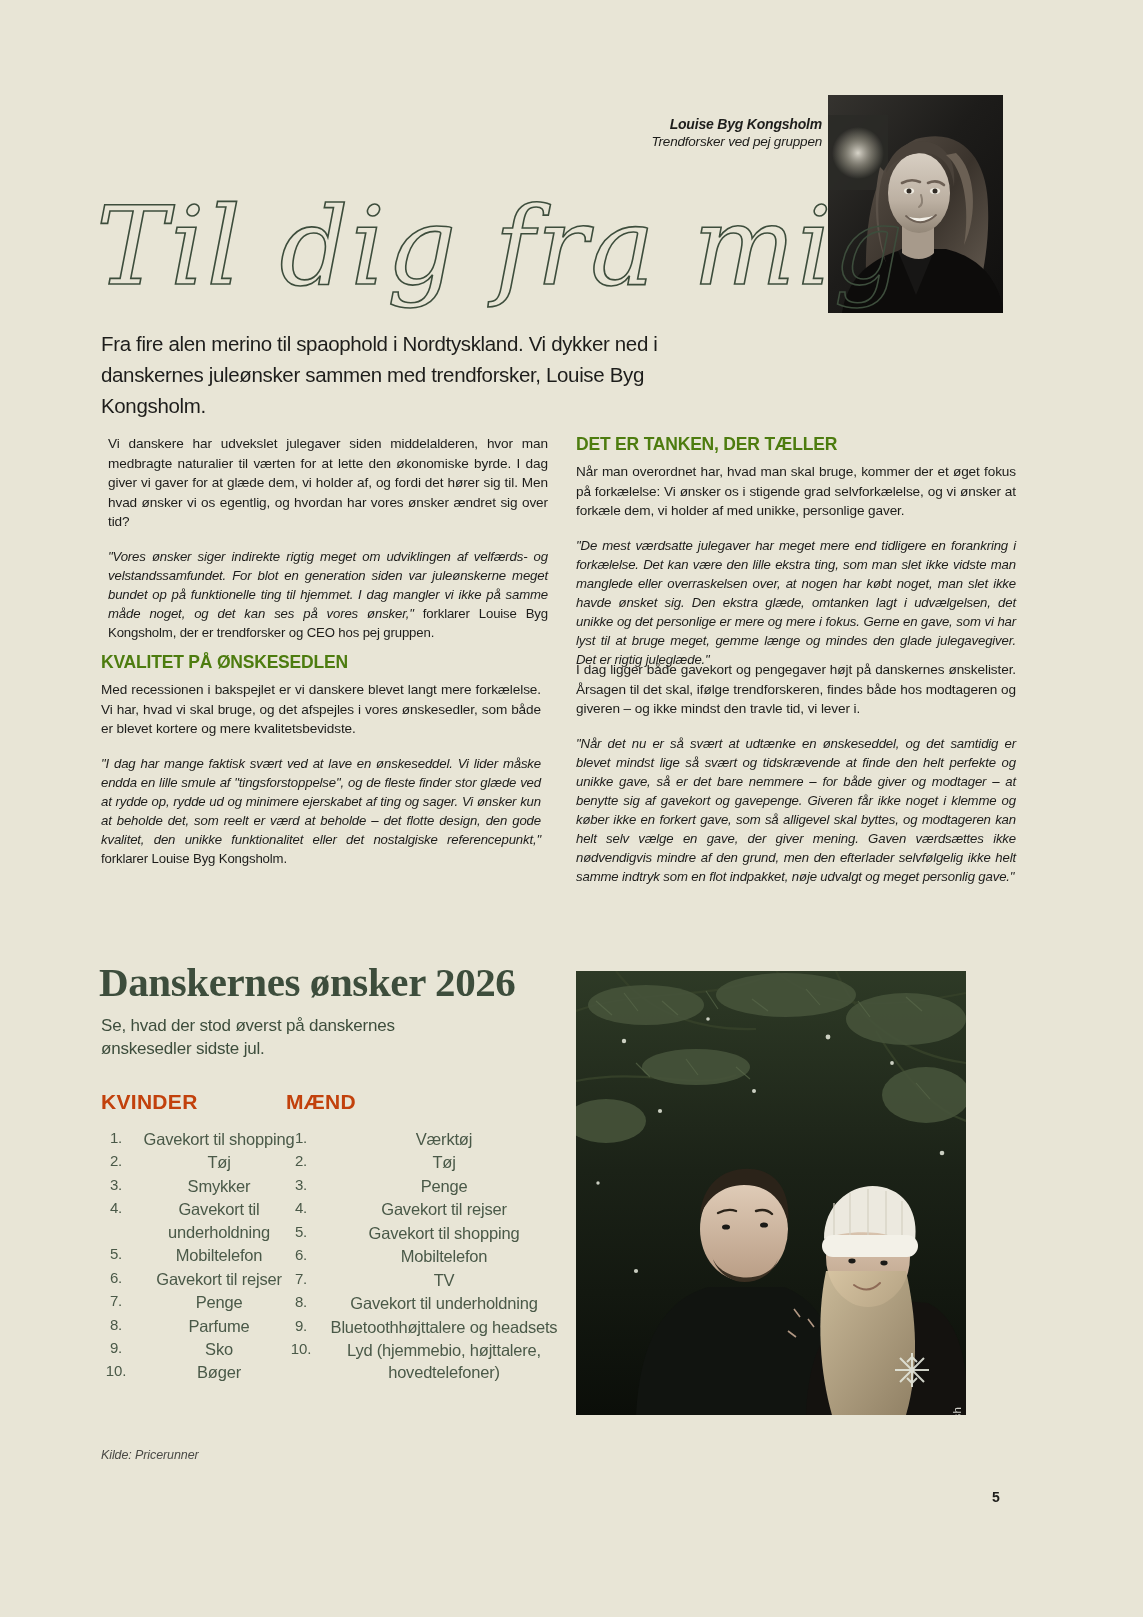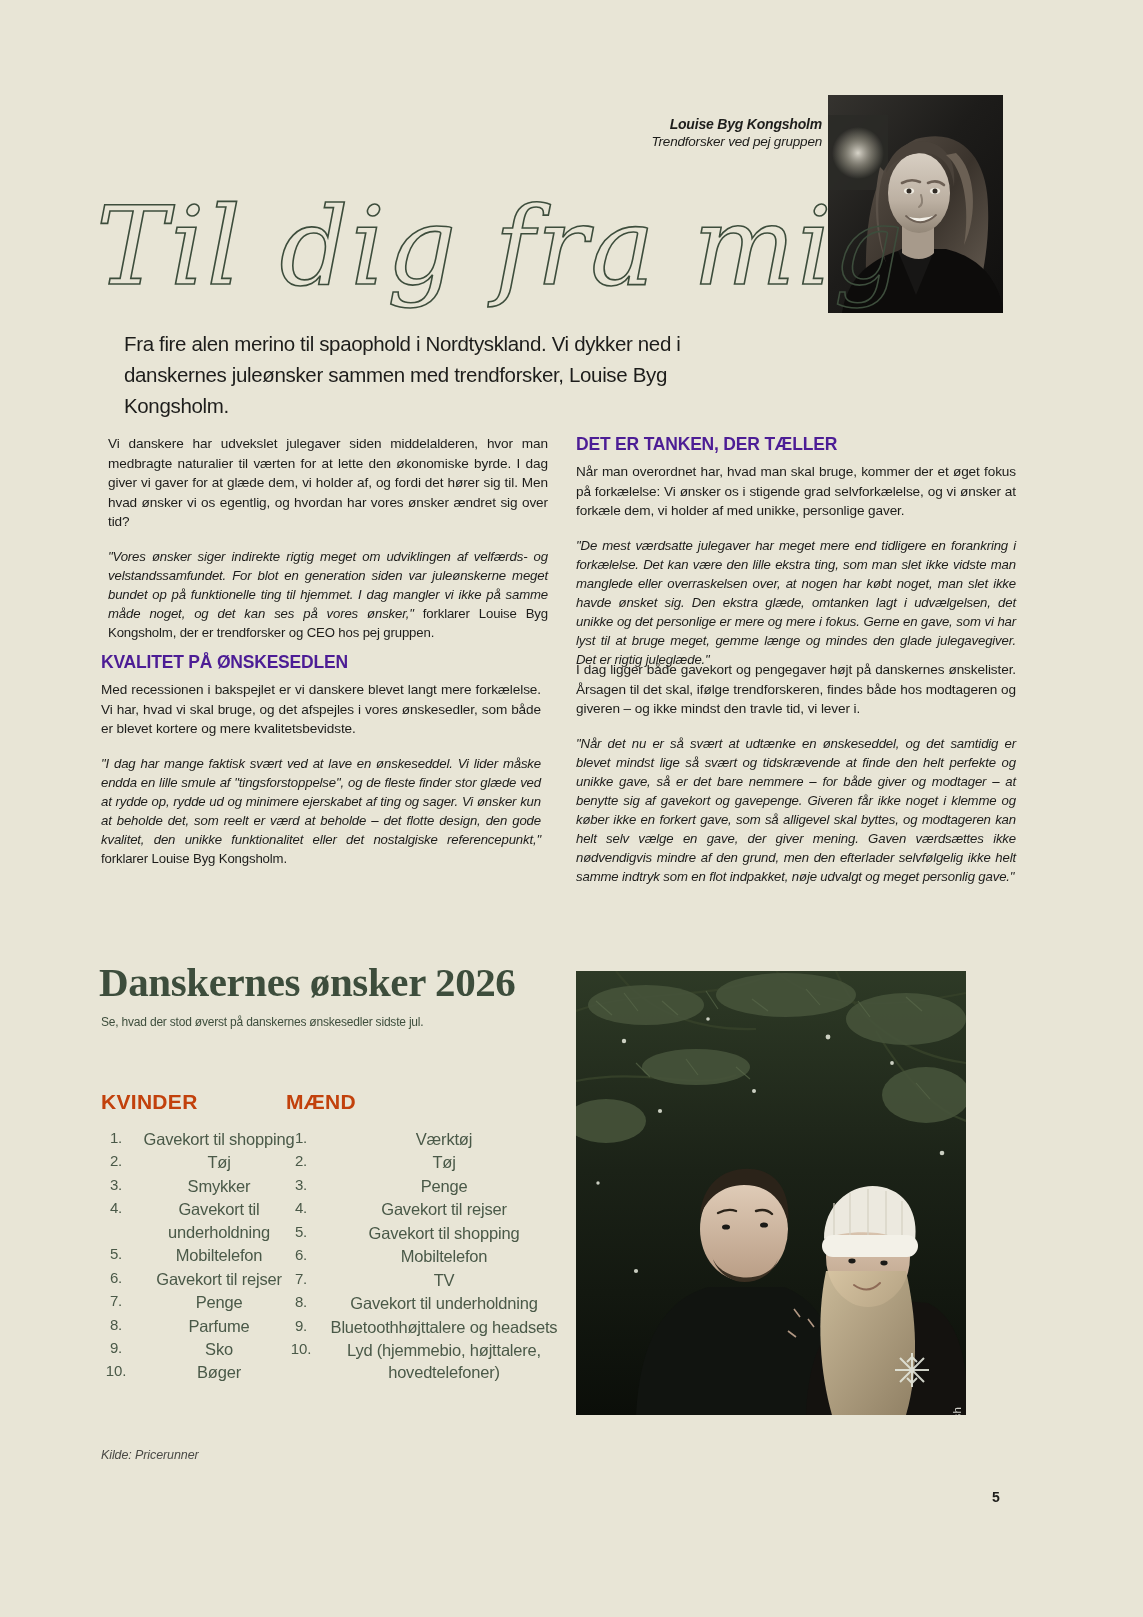--- a/index.html
+++ b/index.html
@@ -74,41 +74,40 @@
   .standfirst {
     position: absolute;
     top: 328px;
     left: 101px;
     width: 650px;
     font-family: "Liberation Sans", sans-serif;
     font-size: 20.5px;
     line-height: 1.52;
     color: #1d1d1b;
     letter-spacing: -0.35px;
-    margin-left: 23px;
   }
 
   
   .col {
     position: absolute;
     width: 440px;
   }
   .col-left  { left: 108px; top: 434px; }
   .col-right { left: 576px; top: 434px; }
 
   .col-left-2  { left: 101px; top: 652px; }
   .col-right-2 { left: 576px; top: 660px; }
 
   .sec-head {
     font-family: "Liberation Sans", sans-serif;
     font-weight: bold;
     font-size: 17.5px;
     letter-spacing: -0.2px;
     margin: 0 0 7px 0;
-    color: #4c1d95;
+    color: #4d7c0f;
   }
   p.body {
     font-family: "Liberation Sans", sans-serif;
     font-size: 13.6px;
     line-height: 1.44;
     text-align: justify;
     margin: 0 0 15px 0;
     color: #1d1d1b;
     letter-spacing: -0.1px;
   }
@@ -140,21 +139,21 @@
     line-height: 1;
     color: #3d4d3c;
     letter-spacing: -0.4px;
   }
   .wishes-sub {
     position: absolute;
     left: 101px;
     top: 1014px;
     width: 330px;
     font-family: "Liberation Sans", sans-serif;
-    font-size: 12px;
+    font-size: 17px;
     line-height: 1.38;
     color: #3d4d3c;
     letter-spacing: -0.2px;
   }
 
   .list-block { position: absolute; }
   .list-kvinder { left: 101px; top: 1090px; width: 200px; }
   .list-maend   { left: 286px; top: 1090px; width: 280px; }
 
   .list-head {

